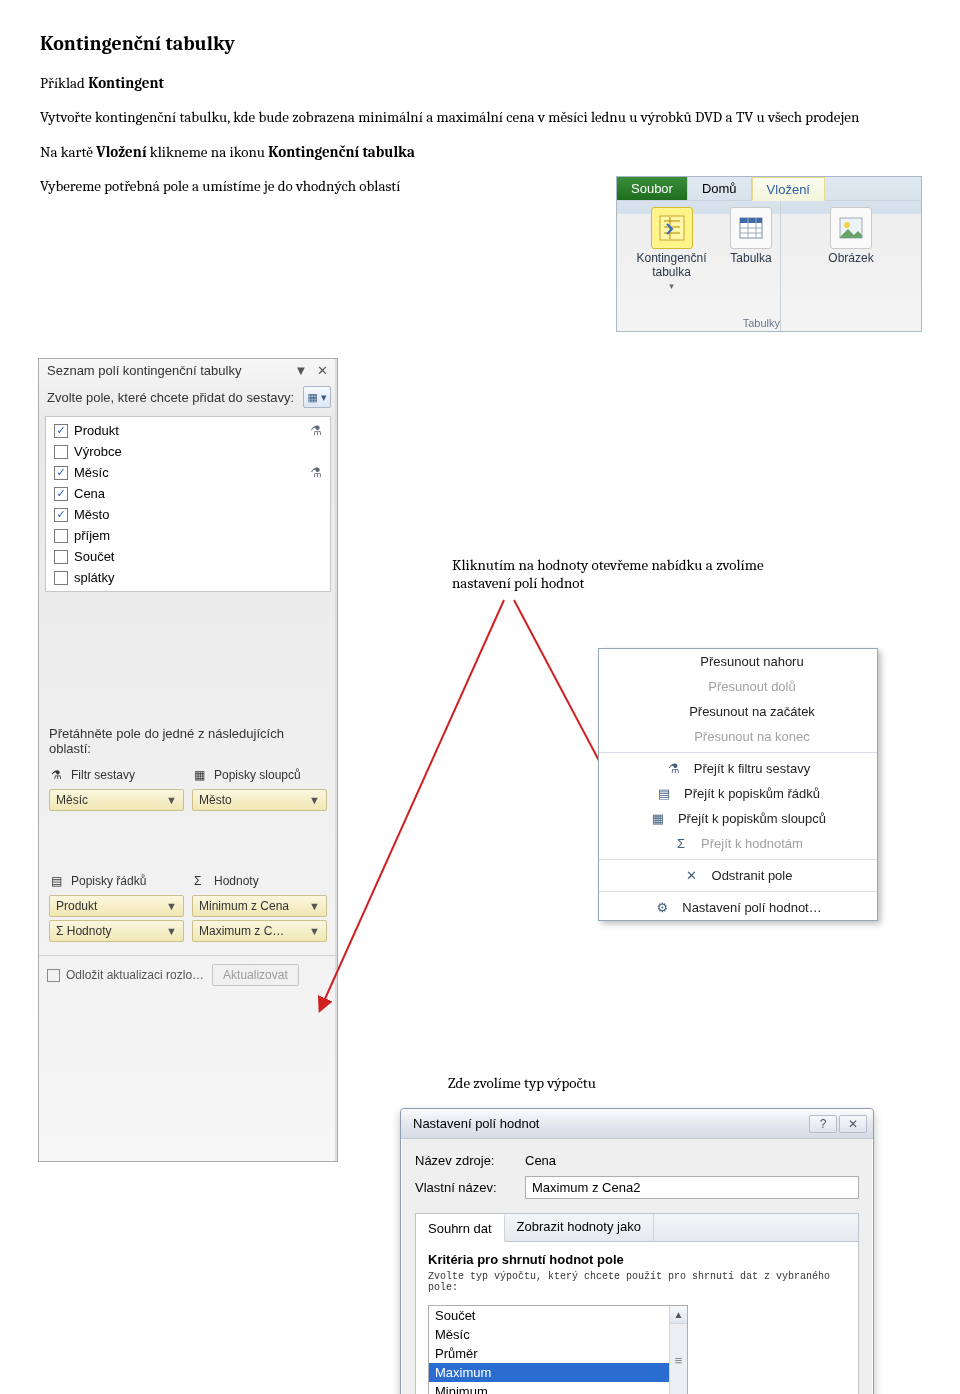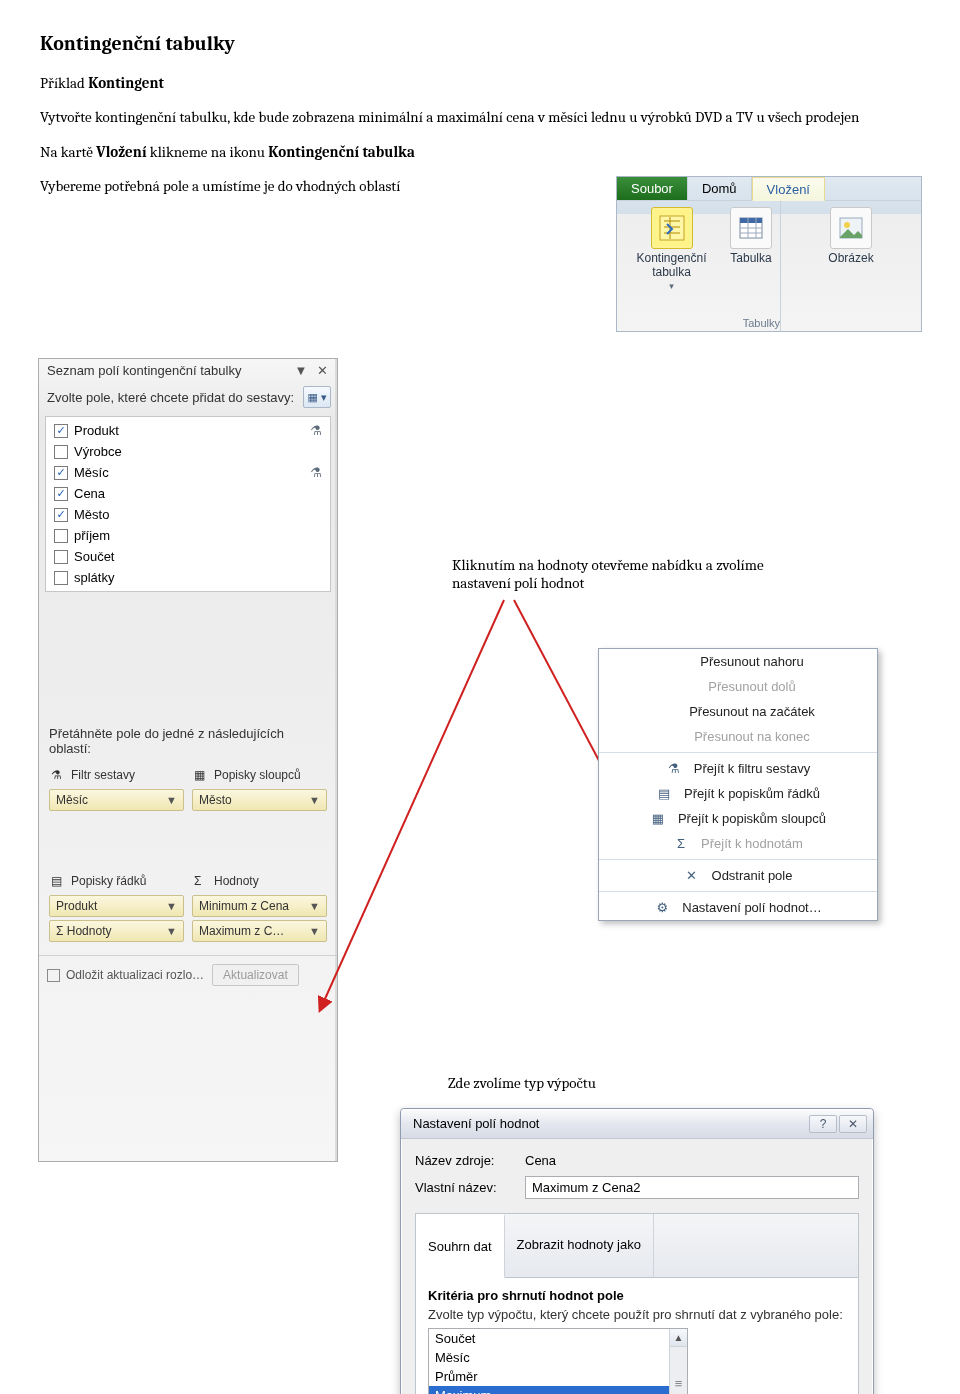--- a/index.html
+++ b/index.html
@@ -144,25 +144,25 @@
     background:linear-gradient(#f7f8fb,#dfe4ed); display:flex;align-items:center;justify-content:center;
     font-size:12px; color:#4a5568;
   }
   .dlg-body{padding:10px 14px 6px 14px;}
   .dlg-row{display:flex; align-items:center; gap:10px; padding:4px 0; font-size:13px;}
   .dlg-input{
     flex:1; border:1px solid #abadb3; padding:3px 6px; background:#fff; font-size:13px;
   }
   .dlg-tabs{margin-top:10px; border:1px solid #bfc5cd; background:#fff;}
   .dlg-tabstrip{display:flex; border-bottom:1px solid #bfc5cd; background:linear-gradient(#f4f5f7,#e6e9ee);}
-  .dlg-tab{padding:23px 12px; font-size:13px; border-right:1px solid #cfd4db;}
+  .dlg-tab{padding:5px 12px; font-size:13px; border-right:1px solid #cfd4db;}
   .dlg-tab.on{background:#fff; border-bottom:1px solid #fff; margin-bottom:-1px; border-top:2px solid #fff;}
   .dlg-group{padding:10px 12px;}
   .dlg-group .ghd{font-weight:bold; font-size:13px; margin-bottom:4px;}
-  .dlg-group .gtxt{font-size:13px; color:#333; margin-bottom:6px;}
+  .dlg-group .gtxt{font-size:10px; color:#333; margin-bottom:12px;font-family:Liberation Mono, monospace;}
   .listbox{
     border:1px solid #abadb3; background:#fff; width:260px; height:110px;
     overflow:hidden; position:relative; font-size:13px;
   }
   .listbox .opt{padding:2px 6px;}
   .listbox .opt.sel{background:#2b6cd1; color:#fff;}
   .listbox .sb{position:absolute;right:0;top:0;bottom:0;width:18px;background:#eceef1;border-left:1px solid #cfd4db;
     display:flex;flex-direction:column;justify-content:space-between;align-items:center;}
   .sbtn{width:100%;height:18px;background:linear-gradient(#f7f9fc,#dfe4ed);display:flex;align-items:center;justify-content:center;font-size:10px;color:#555;border-bottom:1px solid #cfd4db;}
   .sbtn:last-child{border-bottom:none;border-top:1px solid #cfd4db;}

